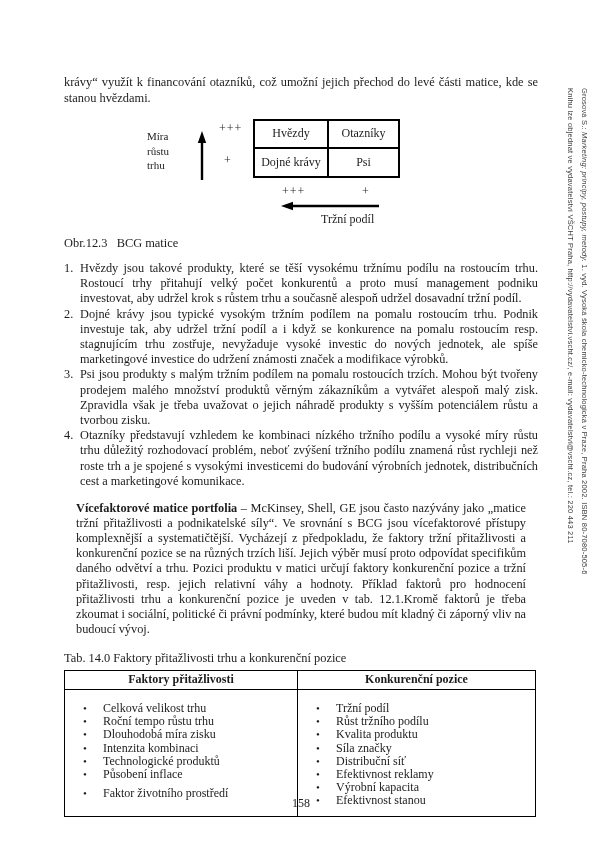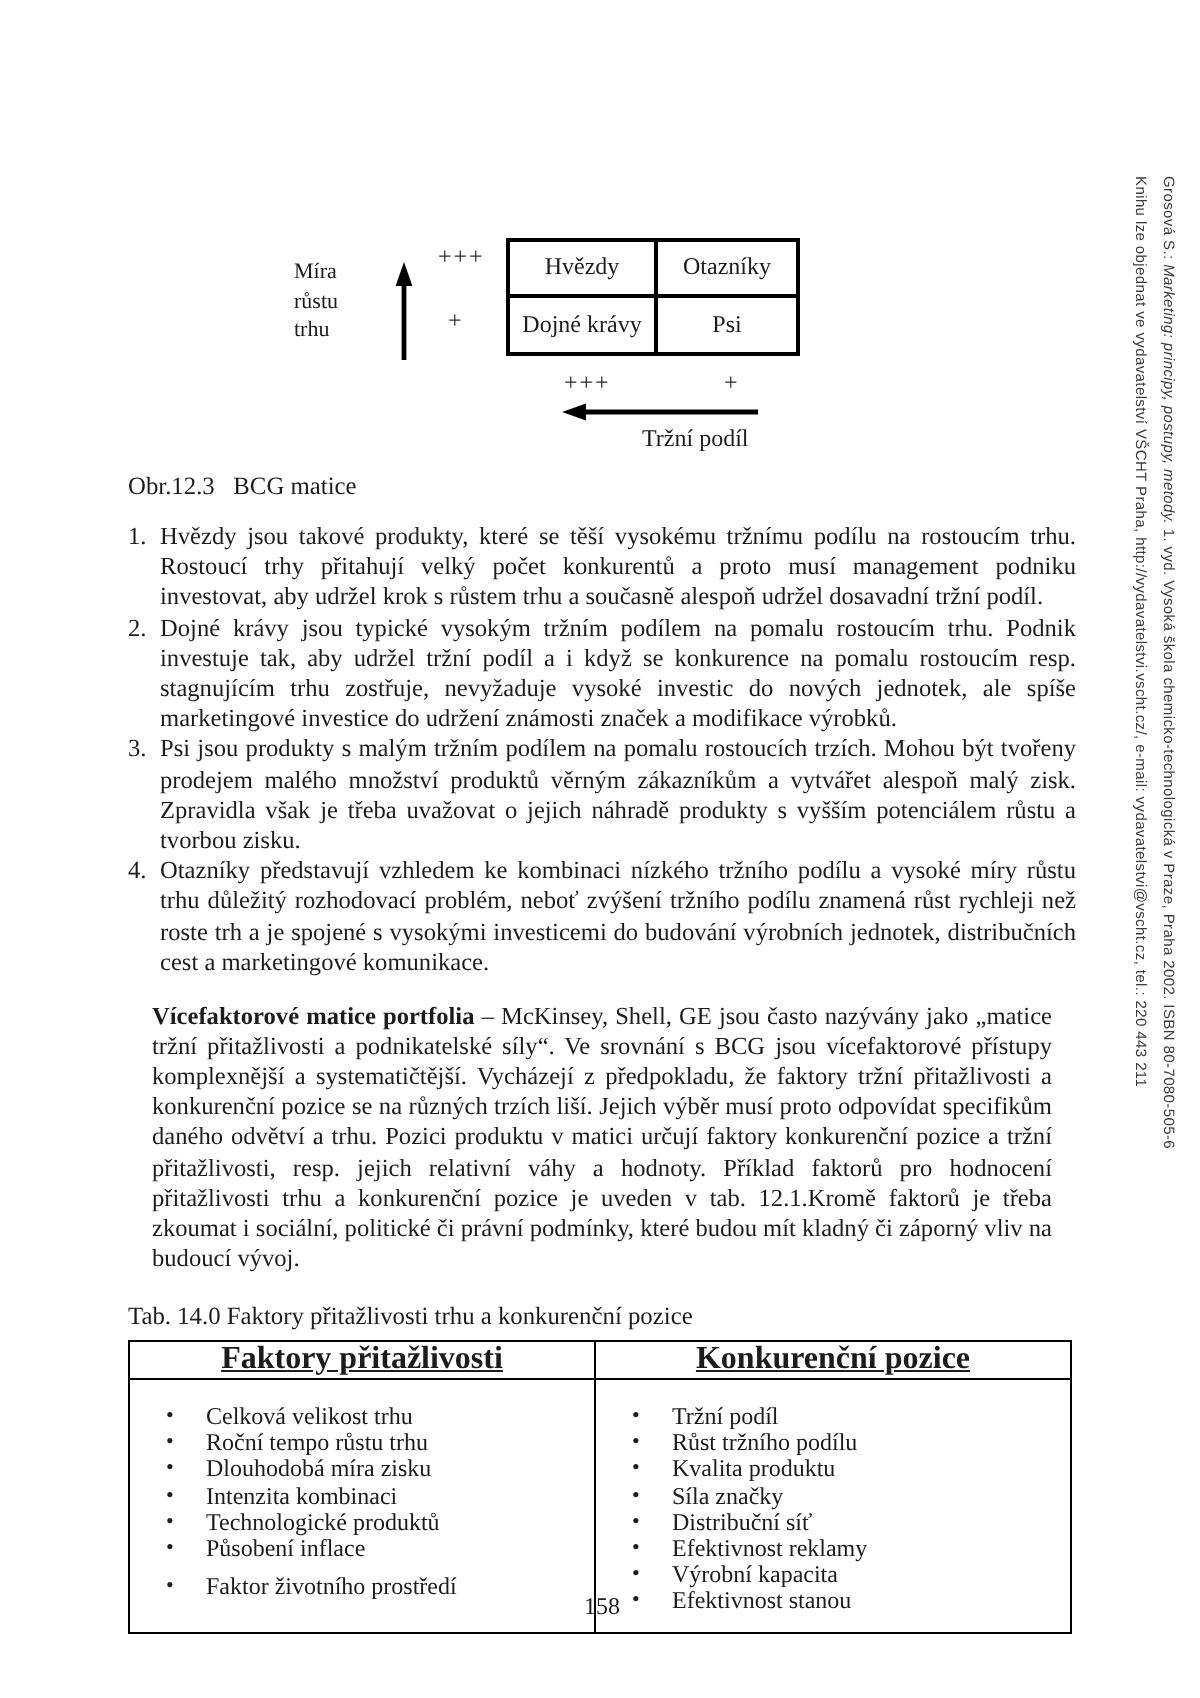--- a/index.html
+++ b/index.html
@@ -54,21 +54,21 @@
   .para .lead{font-weight:bold;}
   .tab-caption{margin-top:14px;font-size:12.4px;}
   
   .ftable{
     margin-top:4px;width:472px;height:147px;box-sizing:border-box;
     border:1.5px solid #000;
     display:grid;grid-template-columns:233px 1fr;grid-template-rows:19px 1fr;
   }
   .ftable .hcell{
     display:flex;align-items:center;justify-content:center;
-    font-weight:bold;font-size:16px;border-bottom:1.5px solid #000;box-sizing:border-box;text-decoration:underline;
+    font-weight:bold;font-size:12px;border-bottom:1.5px solid #000;box-sizing:border-box;
   }
   .ftable .c1{border-right:1.5px solid #000;}
   .ftable .bcell{padding:12px 6px 0 18px;box-sizing:border-box;}
   .titem{display:flex;font-size:12px;line-height:13.2px;}
   .titem .bullet{width:20px;flex:0 0 20px;font-size:11px;}
   .titem.gap{margin-top:6px;}
   
   .citation{
     position:absolute;top:88px;right:9px;height:600px;
     writing-mode:vertical-rl;
@@ -81,20 +81,21 @@
   .pagenum{
     position:absolute;left:64px;top:796px;width:474px;text-align:center;
     font-size:12px;
   }
 </style>
 </head>
 <body>
 
 <div class="page">
 
+  <p class="intro">krávy“ využít k financování otazníků, což umožní jejich přechod  do levé části matice, kde se stanou hvězdami.</p>
 
   <div class="diagram">
     <div class="y-label">Míra
 růstu
 trhu</div>
 
     <svg class="v-arrow" width="12" height="52">
       <line x1="6" y1="50" x2="6" y2="10" stroke="#000" stroke-width="2.4"></line>
       <polygon points="6,1 1.8,13 10.2,13" fill="#000"></polygon>
     </svg>

